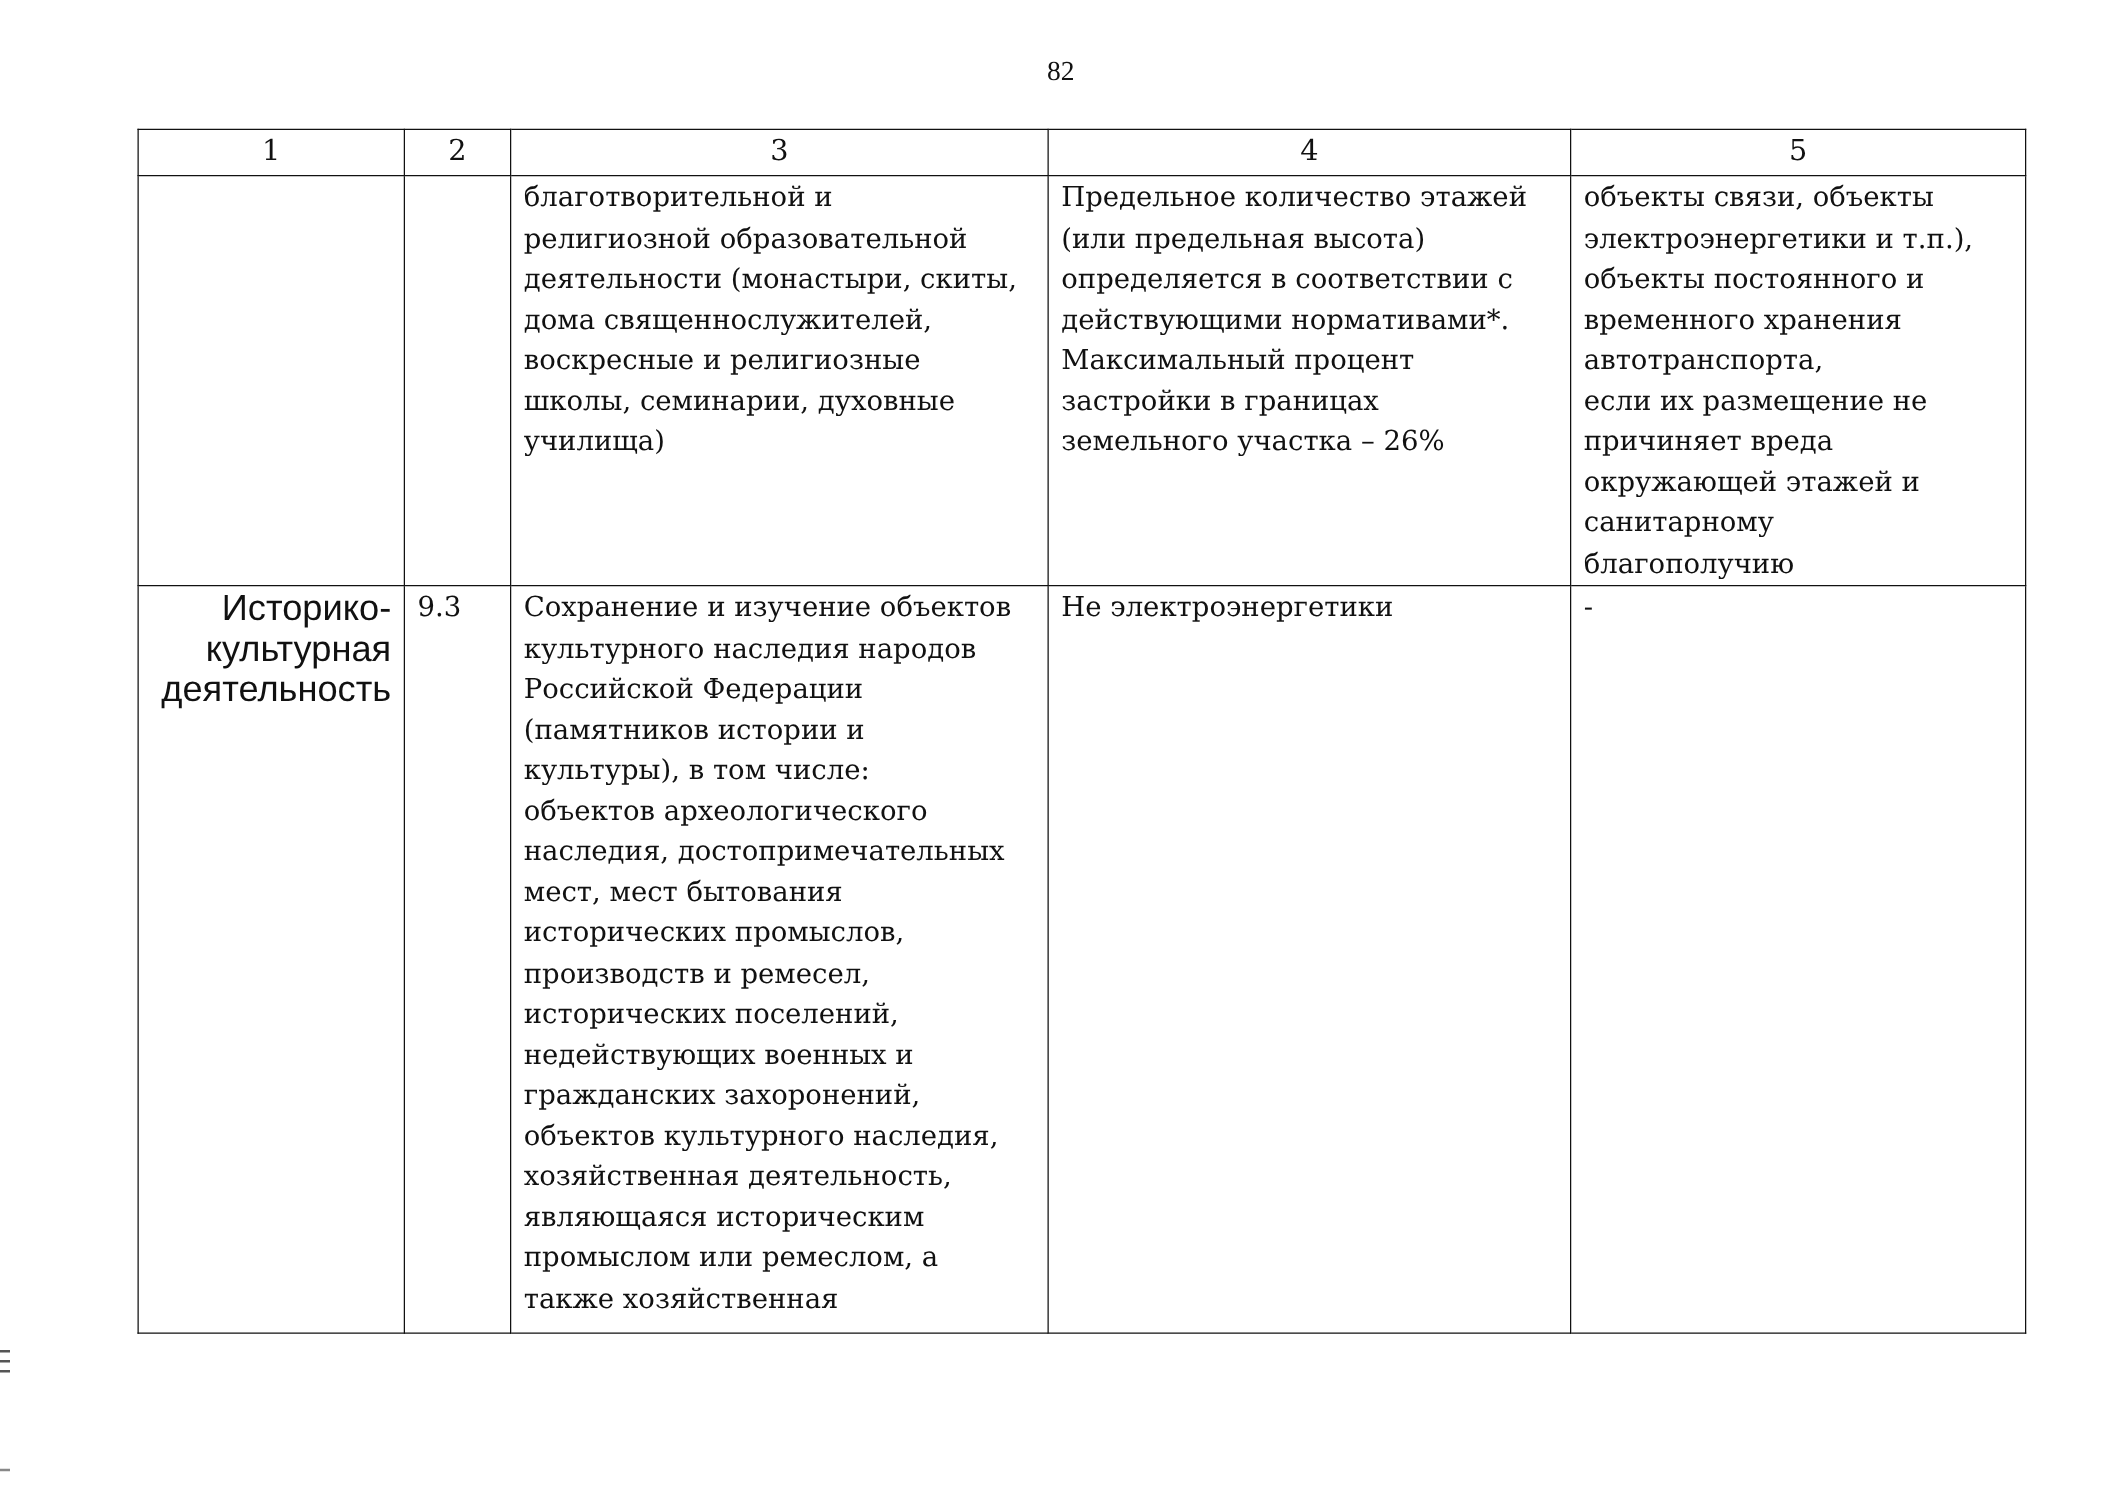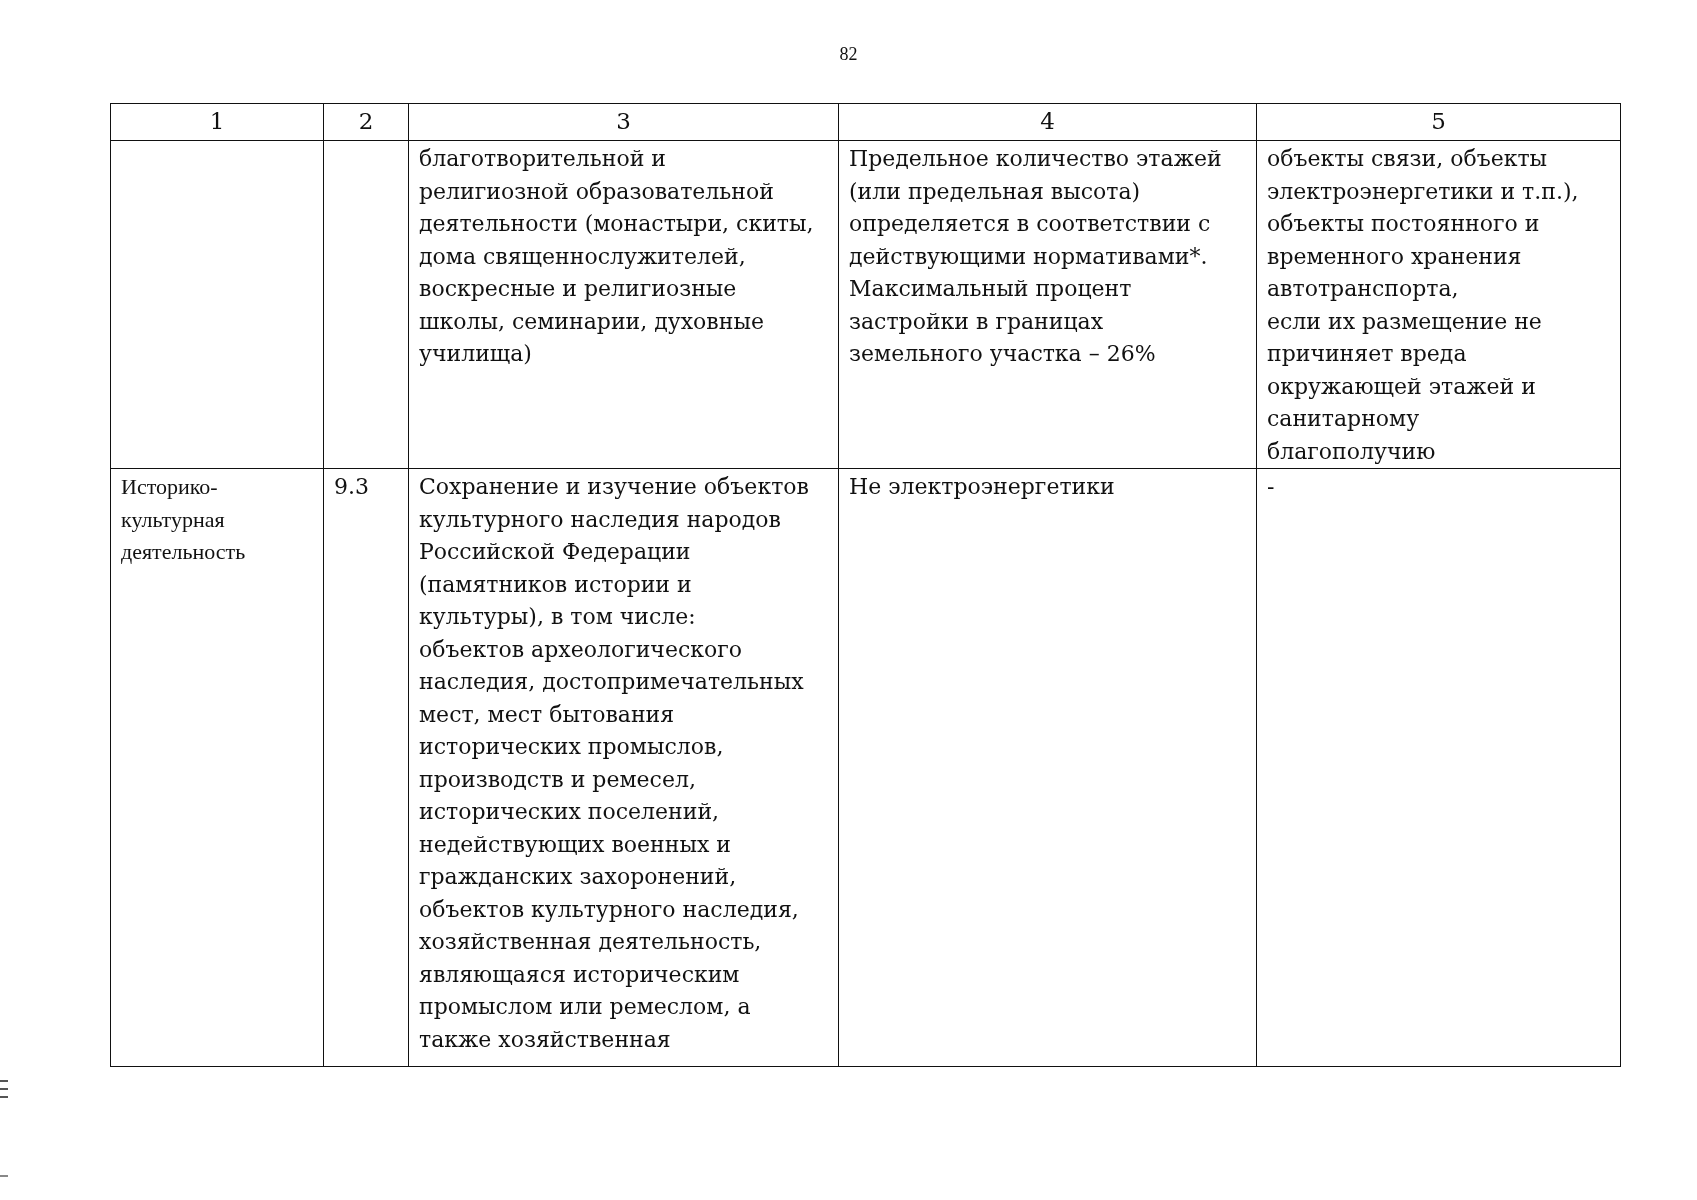--- a/index.html
+++ b/index.html
@@ -1,31 +1,31 @@
 <!DOCTYPE html>
 <html><head>
 <meta charset="utf-8">
 <style>
   html, body { margin: 0; padding: 0; background: #ffffff; }
   body { width: 1697px; height: 1200px; position: relative; overflow: hidden; color: #111; }
   .page-number {
     position: absolute; left: 0; width: 1697px; top: 44px; text-align: center;
-    font-family: "Liberation Serif", serif; font-size: 18px; color: #111;
+    font-family: "Liberation Serif", serif; font-size: 22px; color: #111;
   }
   table.doc {
     position: absolute; left: 110px; top: 103px; width: 1510px;
     border-collapse: collapse; table-layout: fixed;
     font-family: "DejaVu Serif", serif; font-size: 22px; line-height: 32.5px; color: #111;
   }
   table.doc td, table.doc th {
     border: 1.6px solid #111; vertical-align: top; padding: 2px 10px 0 10px; font-weight: normal;
   }
   table.doc th { text-align: center; padding: 0; height: 36px; line-height: 34px; font-size: 23px; }
   .c1 { width: 213px; } .c2 { width: 85px; } .c3 { width: 430px; } .c4 { width: 418px; } .c5 { width: 364px; }
-  td.col1 { font-family: Liberation Serif, serif; font-size: 22px; }
+  td.col1 { font-family: Liberation Sans, sans-serif; font-size: 29px; text-align: right; }
   .row-a td { height: 322px; }
   .row-b td { height: 595px; }
   .cell-text { white-space: pre-line; margin-top: 12px; }
   .marks { position: absolute; left: 0; top: 1080px; }
   .marks div { width: 8px; height: 2px; background: #555; margin-bottom: 6px; }
   .mark2 { position: absolute; left: 0; top: 1175px; width: 8px; height: 2px; background: #888; }
 </style>
 </head>
 <body>
 

